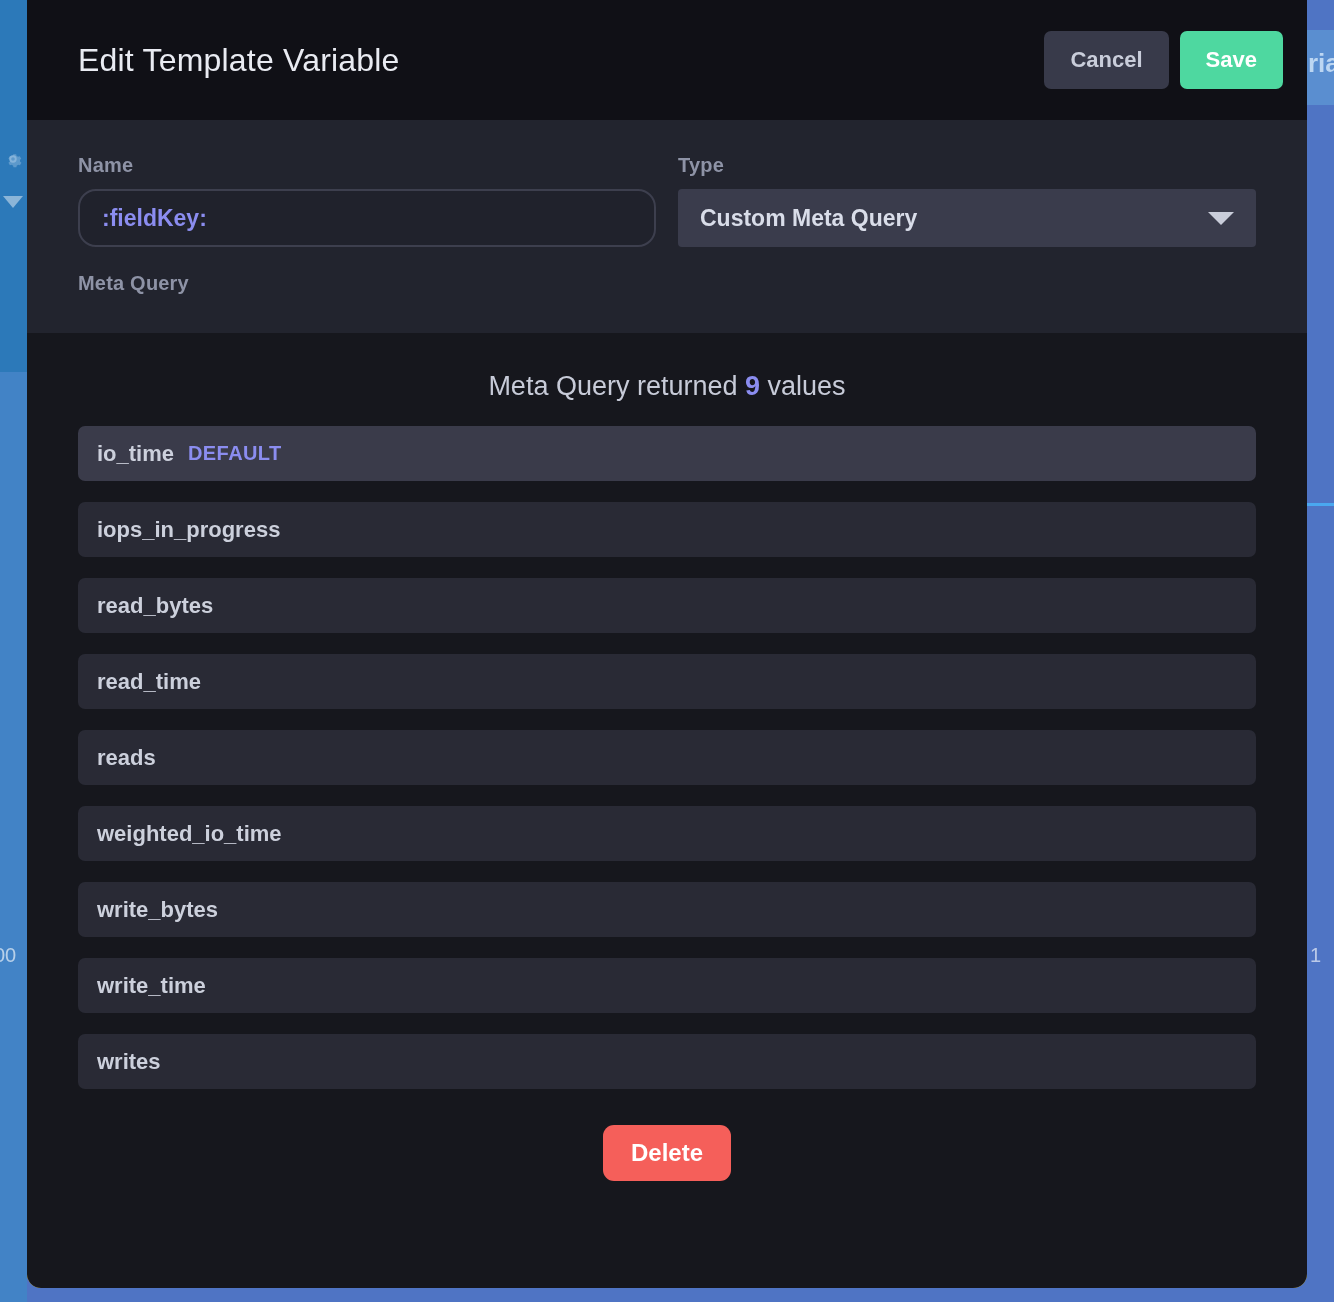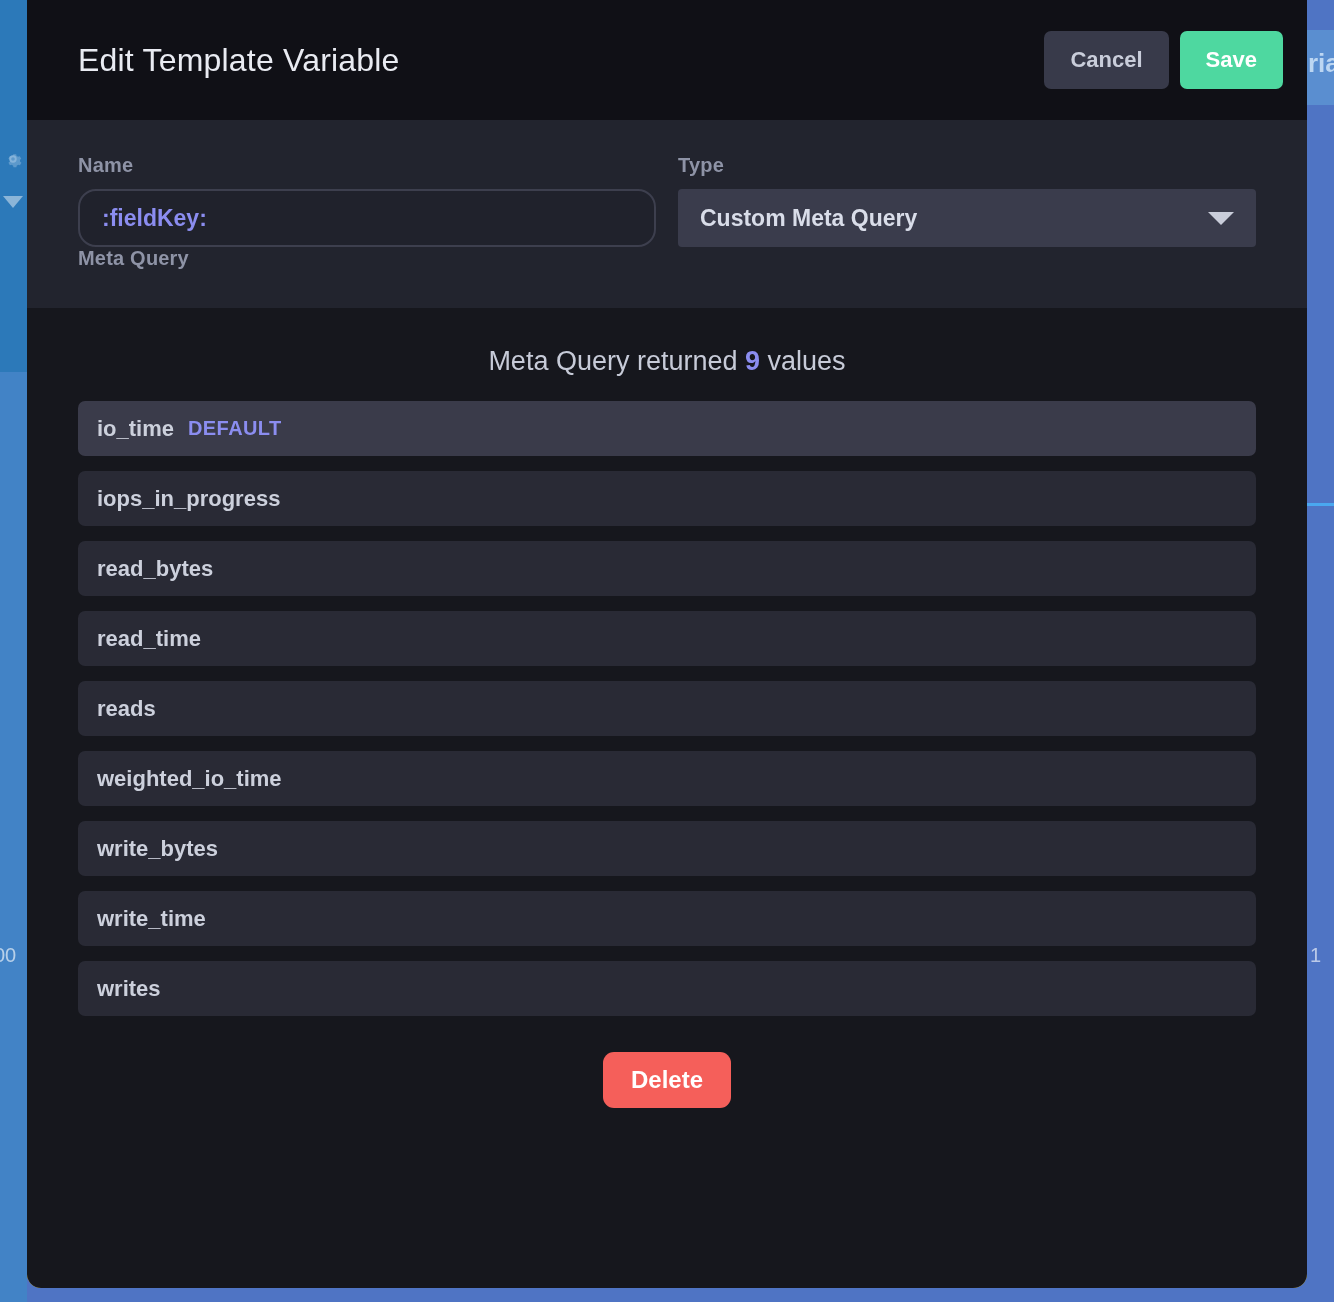--- a/index.html
+++ b/index.html
@@ -185,21 +185,21 @@
     justify-content: space-between;
     cursor: pointer;
   }
   #type-caret-icon {
     width: 0; height: 0;
     border-left: 13px solid transparent;
     border-right: 13px solid transparent;
     border-top: 13px solid #c9cdda;
   }
 
-  #metaquery-block { }
+  #metaquery-block { margin-top: 25px; }
   #metaquery-panel {
     background: #2b2d38;
     border-radius: 9px;
     padding: 20px;
     height: 155px;
   }
   #metaquery-textarea {
     width: 100%;
     height: 100%;
     background: #272934;
@@ -237,21 +237,21 @@
     margin-bottom: 24px;
   }
   #results-count-number {
     color: #8b8df0;
     font-weight: bold;
   }
 
   #values-list {
     display: flex;
     flex-direction: column;
-    gap: 15px;
+    gap: 21px;
     justify-content: center;
   }
   .value-row {
     height: 55px;
     background: #292a35;
     border-radius: 7px;
     display: flex;
     align-items: center;
     padding: 0 19px;
     cursor: pointer;

